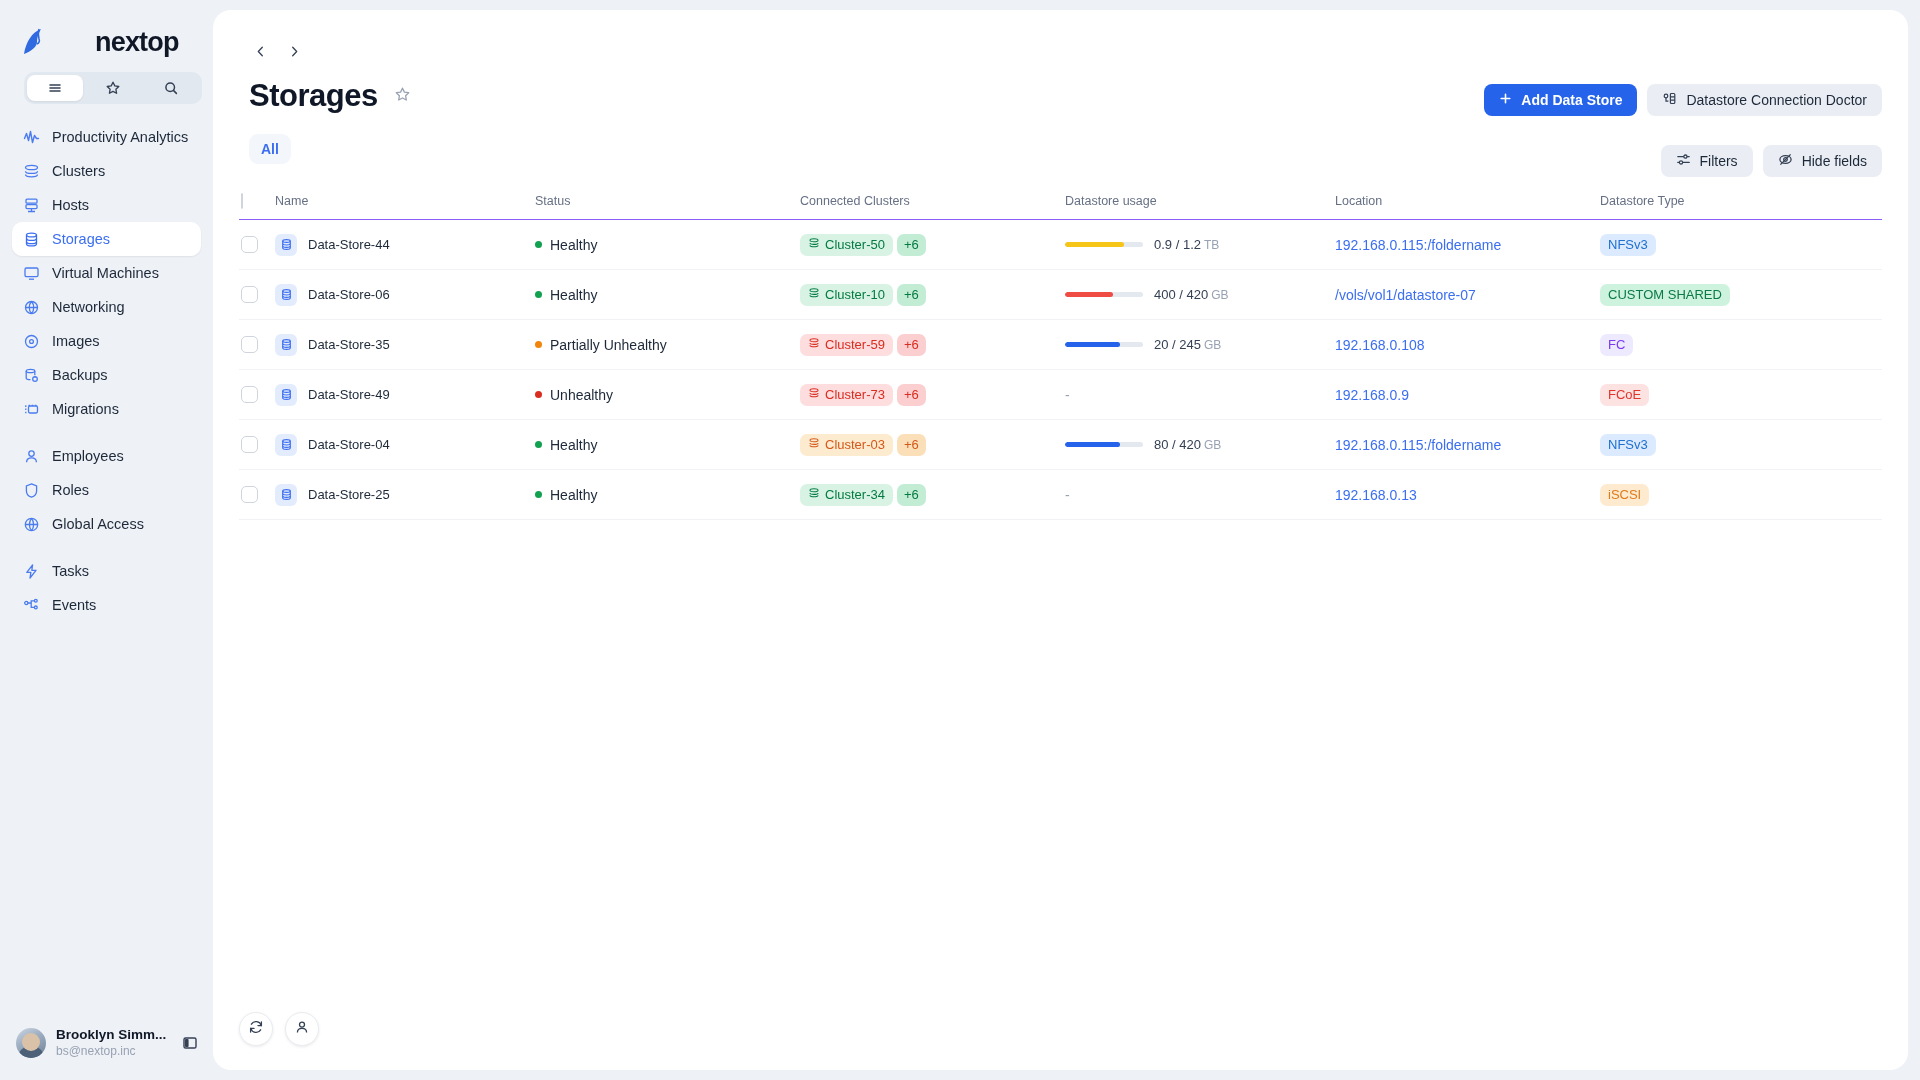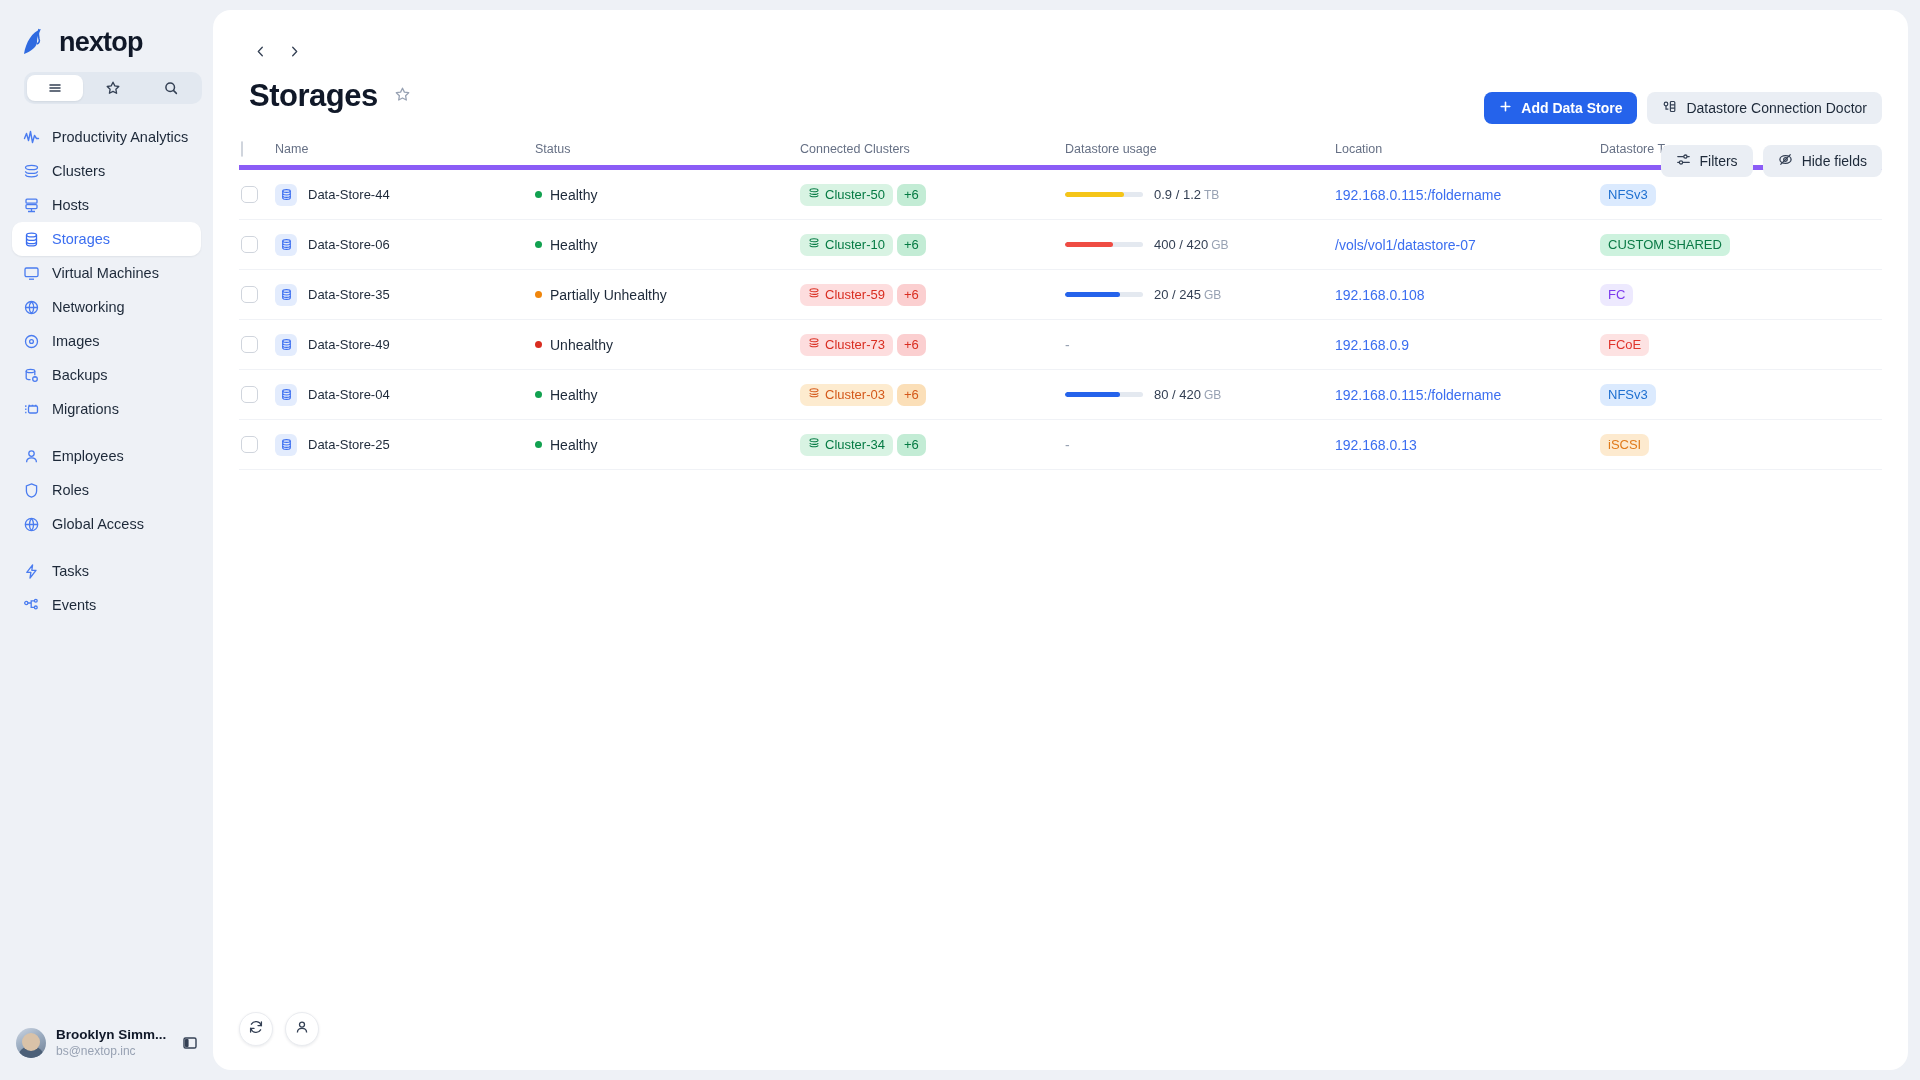--- a/index.html
+++ b/index.html
@@ -14,21 +14,21 @@
   
   .sidebar {
     width: 213px; height: 1080px;
     background: #eef1f6;
     display: flex; flex-direction: column;
     flex: 0 0 213px;
     position: relative;
   }
   .logo-wrap { padding: 22px 0 0 20px; height: 62px; display:flex; align-items:center; gap:5px; }
   .logo-mark { width: 34px; height: 30px; }
-  .logo-text { font-size: 27px; font-weight: 700; color: #101828; letter-spacing: -0.8px; }
+  .logo-text { font-size: 27px; font-weight: 700; color: #101828; letter-spacing: -0.8px; margin-left: 36px; }
 
   .seg-wrap { margin: 10px 0 0 24px; }
   .segmented {
     display: inline-flex; align-items: center;
     background: #e2e8f0; border-radius: 10px; padding: 3px;
     gap: 2px;
   }
   .seg-btn {
     width: 56px; height: 26px; border-radius: 8px;
     display: flex; align-items: center; justify-content: center;
@@ -93,21 +93,21 @@
     color:#344054; cursor: pointer;
   }
 
   .title-row {
     display: flex; align-items: center;
     padding: 14px 0 0 36px; gap: 16px;
   }
   .page-title { font-size: 31px; font-weight: 700; color: #101828; letter-spacing:-0.5px;}
   .star-btn { width:20px; height:20px; color:#98a2b3; cursor:pointer; display:flex; align-items:center;}
 
-  .top-actions { position:absolute; right: 26px; top: 82px; display:flex; align-items:center; gap: 10px; }
+  .top-actions { position:absolute; right: 26px; top: 74px; display:flex; align-items:center; gap: 10px; }
   .btn {
     display:inline-flex; align-items:center; gap: 9px;
     height: 32px; padding: 0 15px; border-radius: 8px;
     font-size: 14px; cursor: pointer; border: none;
     font-family: "Liberation Sans", sans-serif;
     white-space: nowrap;
   }
   .btn-primary { background: #2563eb; color:#fff; font-weight:600; }
   .btn-ghost { background:#eaeef4; color:#1d2939; }
 
@@ -124,21 +124,21 @@
 
   
   .table { margin: 18px 0 0 0; padding: 0 26px 0 26px; width: 100%; }
   .tr {
     display: grid;
     grid-template-columns: 34px 260px 265px 265px 270px 265px auto;
     align-items: center;
     height: 50px;
     border-bottom: 1px solid #f0f2f6;
   }
-  .tr.head { height: 38px; border-bottom: 5px solid #8b5cf6; }
+  .tr.head { height: 38px; border-bottom: 1px solid #8b5cf6; }
   .th { font-size: 12.5px; color: #667085; padding-left: 2px;}
   .td { font-size: 14px; color: #1d2939; padding-left: 2px; display:flex; align-items:center; }
 
   .cbox {
     width: 17px; height: 17px; border-radius: 5px;
     border: 1.4px solid #d0d5dd; background:#fff; cursor:pointer;
   }
 
   .name-cell { display:flex; align-items:center; gap: 11px; }
   .ds-icon {
@@ -470,20 +470,23 @@
             <svg width="15" height="15" viewBox="0 0 15 15" fill="none" stroke="#344054" stroke-width="1.3">
                 <ellipse cx="7.5" cy="7.5" rx="5.6" ry="3.8"></ellipse>
                 <circle cx="7.5" cy="7.5" r="1.8"></circle>
                 <path d="M2.4 12.6L12.6 2.4"></path>
               </svg>
           </span>
           <span>Hide fields</span>
         </button>
       </div>
 
+      <div class="tabs-row">
+        <span class="tab active">All</span>
+      </div>
 
       <div class="table">
 
         <div class="tr head">
           <div class="th">
             <span class="cbox"></span>
           </div>
           <div class="th">Name</div>
           <div class="th">Status</div>
           <div class="th">Connected Clusters</div>

